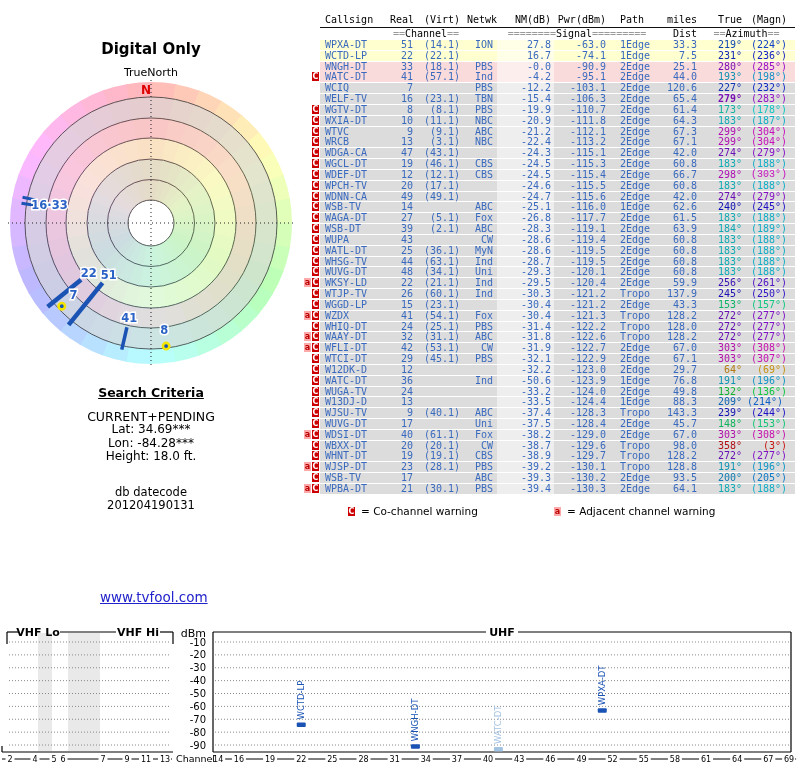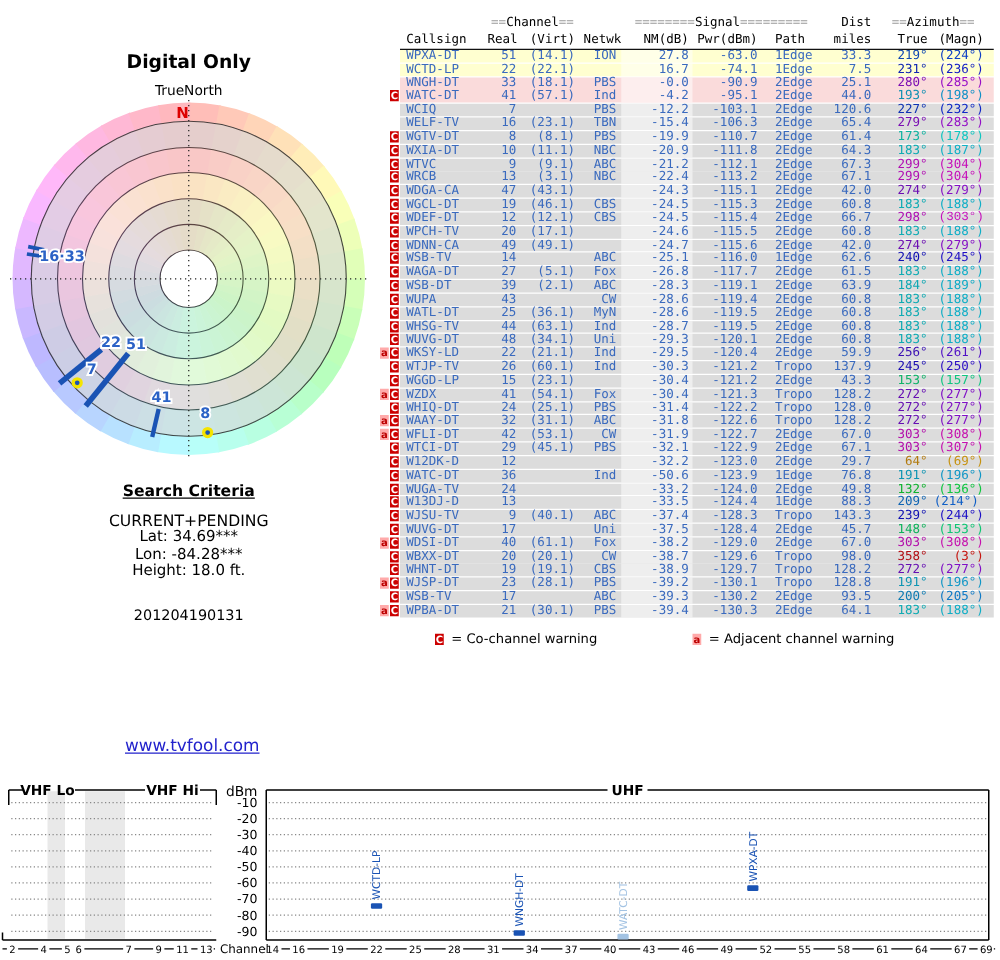--- a/index.html
+++ b/index.html
@@ -183,47 +183,48 @@
     </g>
   </svg>
 
 <div id="search">
   <div class="head">Search Criteria</div>
   <div class="mode">CURRENT+PENDING</div>
   <div>Lat: 34.69***</div>
   <div>Lon: -84.28***</div>
   <div>Height: 18.0 ft.</div>
   <div class="dbblock">
+    <div>db datecode</div>
     <div>201204190131</div>
   </div>
 </div>
 
 <a id="tvfool-link">www.tvfool.com</a>
 
 <div id="sigtable">
-  <div class="tgrid hline1">
-    <span></span>
-    <span class="gc" style="grid-column:2/4"><span class="heq">==</span><span>Channel</span><span class="heq">==</span></span>
-    <span></span>
-    <span class="gc" style="grid-column:5/8"><span class="heq">========</span><span>Signal</span><span class="heq">=========</span></span>
-    <span class="cr pr2">Dist</span>
-    <span class="gc" style="grid-column:9/11"><span class="heq">==</span><span>Azimuth</span><span class="heq">==</span></span>
-  </div>
   <div class="tgrid hline2">
     <span class="cl pl5">Callsign</span>
     <span class="cr pr2">Real</span>
     <span class="cr pr2">(Virt)</span>
     <span class="cr" style="padding-right:0">Netwk</span>
     <span class="cr pr3">NM(dB)</span>
     <span class="cr pr3">Pwr(dBm)</span>
     <span class="cl pl11">Path</span>
     <span class="cr pr2">miles</span>
     <span class="cr pr1">True</span>
     <span class="cr pr7">(Magn)</span>
   </div>
+  <div class="tgrid hline1">
+    <span></span>
+    <span class="gc" style="grid-column:2/4"><span class="heq">==</span><span>Channel</span><span class="heq">==</span></span>
+    <span></span>
+    <span class="gc" style="grid-column:5/8"><span class="heq">========</span><span>Signal</span><span class="heq">=========</span></span>
+    <span class="cr pr2">Dist</span>
+    <span class="gc" style="grid-column:9/11"><span class="heq">==</span><span>Azimuth</span><span class="heq">==</span></span>
+  </div>
   <div id="table-rows">
       <div class="trowwrap band-yellow">
         <span class="mark" style="left: 8px;"></span>
         <div class="tgrid trow">
           <span class="cl pl5 blue">WPXA-DT</span>
           <span class="cr pr2 blue">51</span>
           <span class="cr pr2 blue">(14.1)</span>
           <span class="cr pr4 blue">ION</span>
           <span class="cr pr3 blue nmcell">27.8</span>
           <span class="cr pr3 blue">-63.0</span>
@@ -299,21 +300,21 @@
         <span class="mark" style="left: 8px;"></span>
         <div class="tgrid trow">
           <span class="cl pl5 blue">WELF-TV</span>
           <span class="cr pr2 blue">16</span>
           <span class="cr pr2 blue">(23.1)</span>
           <span class="cr pr4 blue">TBN</span>
           <span class="cr pr3 blue nmcell">-15.4</span>
           <span class="cr pr3 blue">-106.3</span>
           <span class="cl pl11 blue">2Edge</span>
           <span class="cr pr2 blue">65.4</span>
-          <span class="cr pr1" style="color: rgb(122, 15, 179);">279°</span>
+          <span class="cr pr1" style="color: rgb(122, 15, 179); font-weight: bold;">279°</span>
           <span class="cr pr7" style="color: rgb(147, 16, 198);">(283°)</span>
         </div>
       </div>
       <div class="trowwrap band-gray">
         <span class="mark" style="left: 8px;">
           <span class="wbox C">C</span>
         </span>
         <div class="tgrid trow">
           <span class="cl pl5 blue">WGTV-DT</span>
           <span class="cr pr2 blue">8</span>

